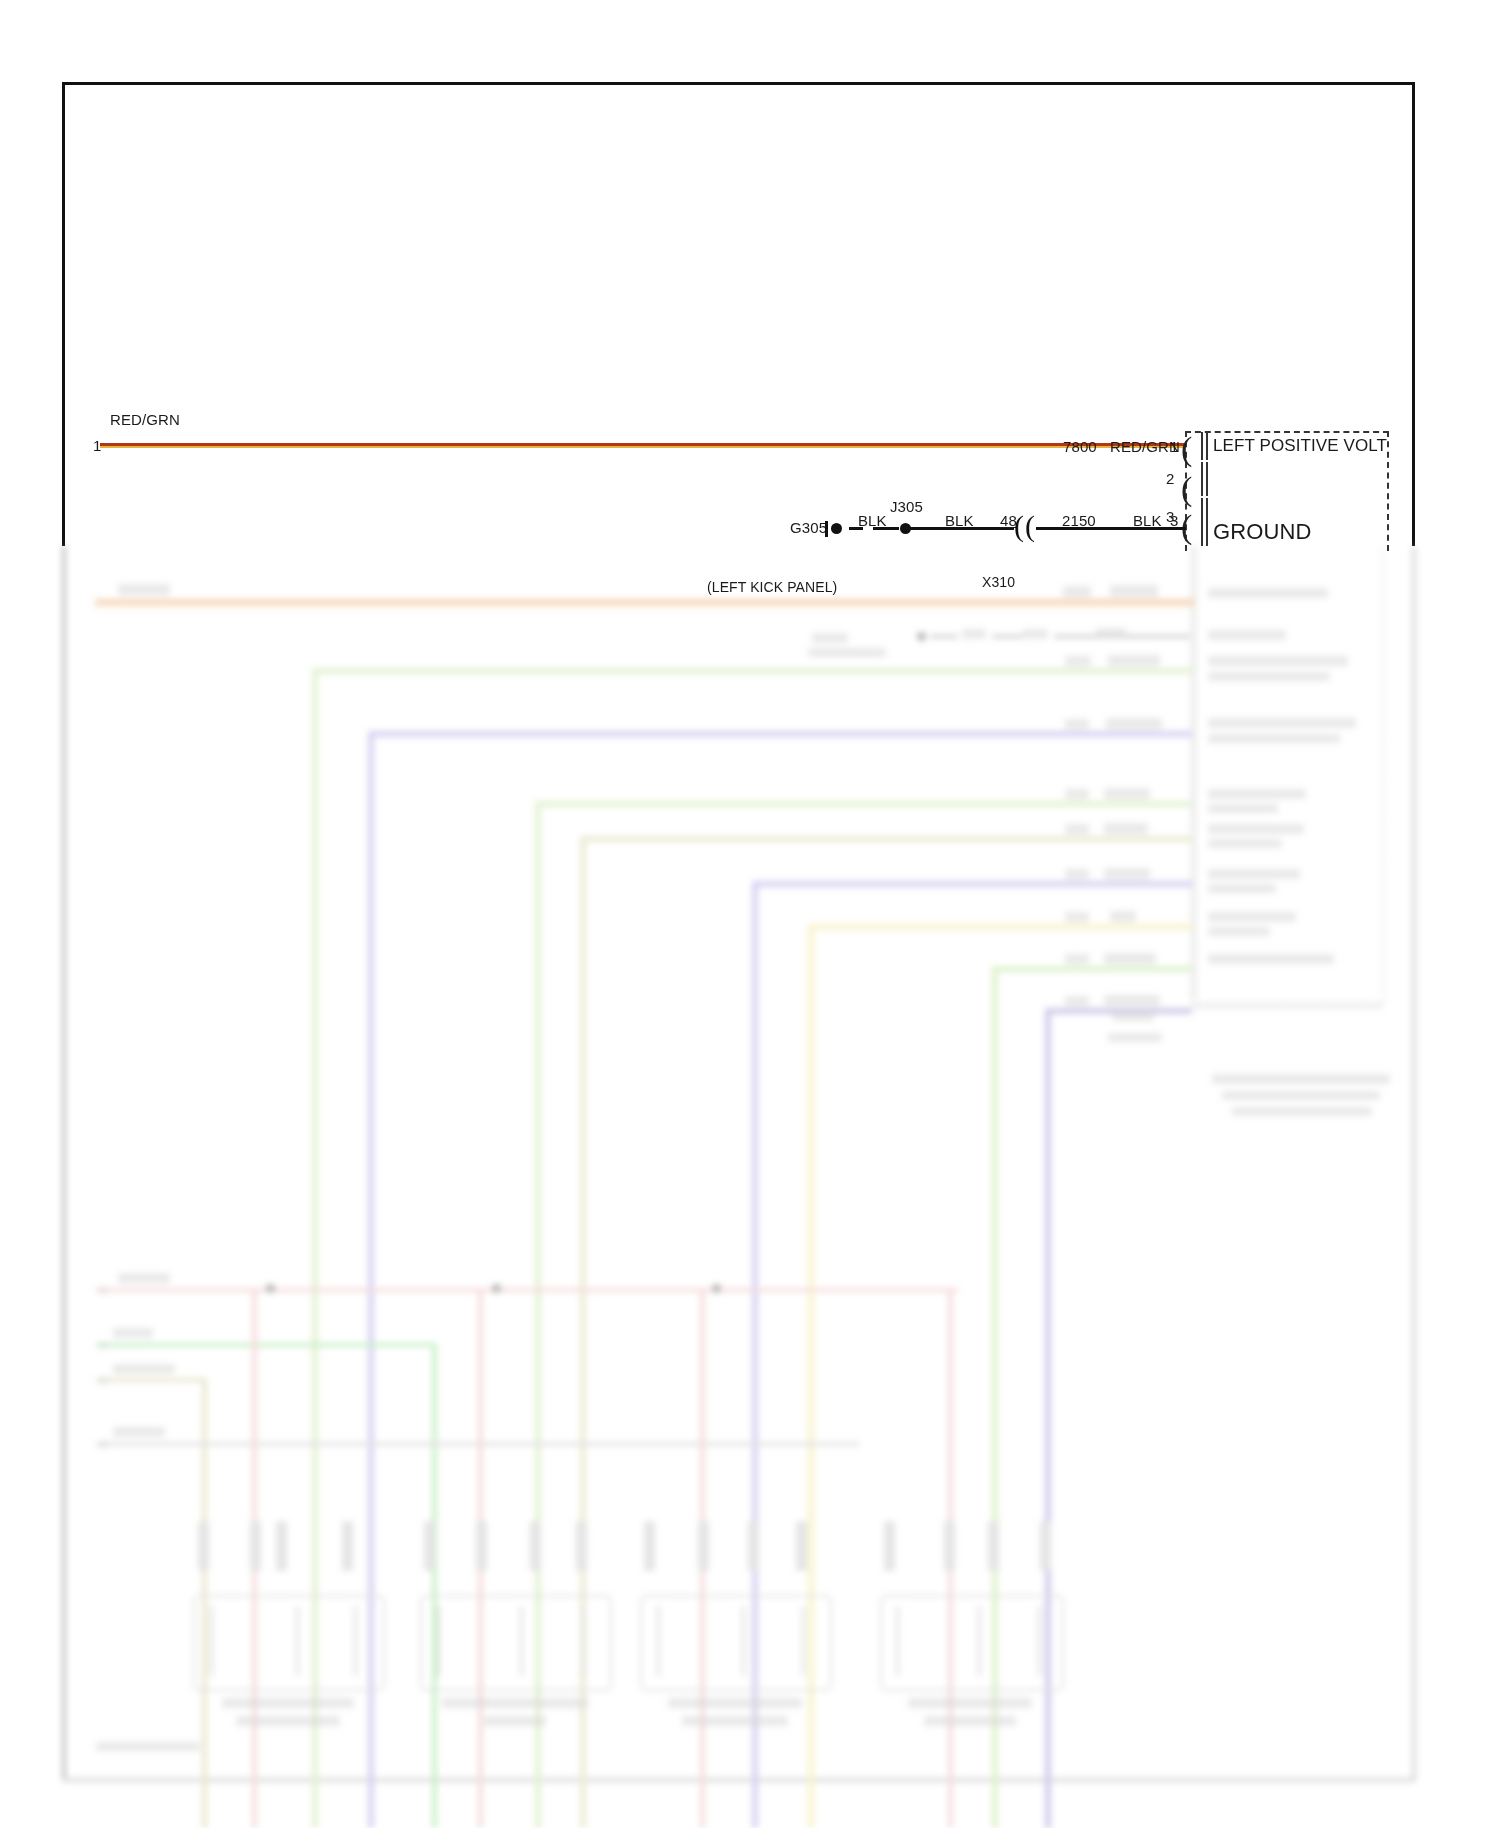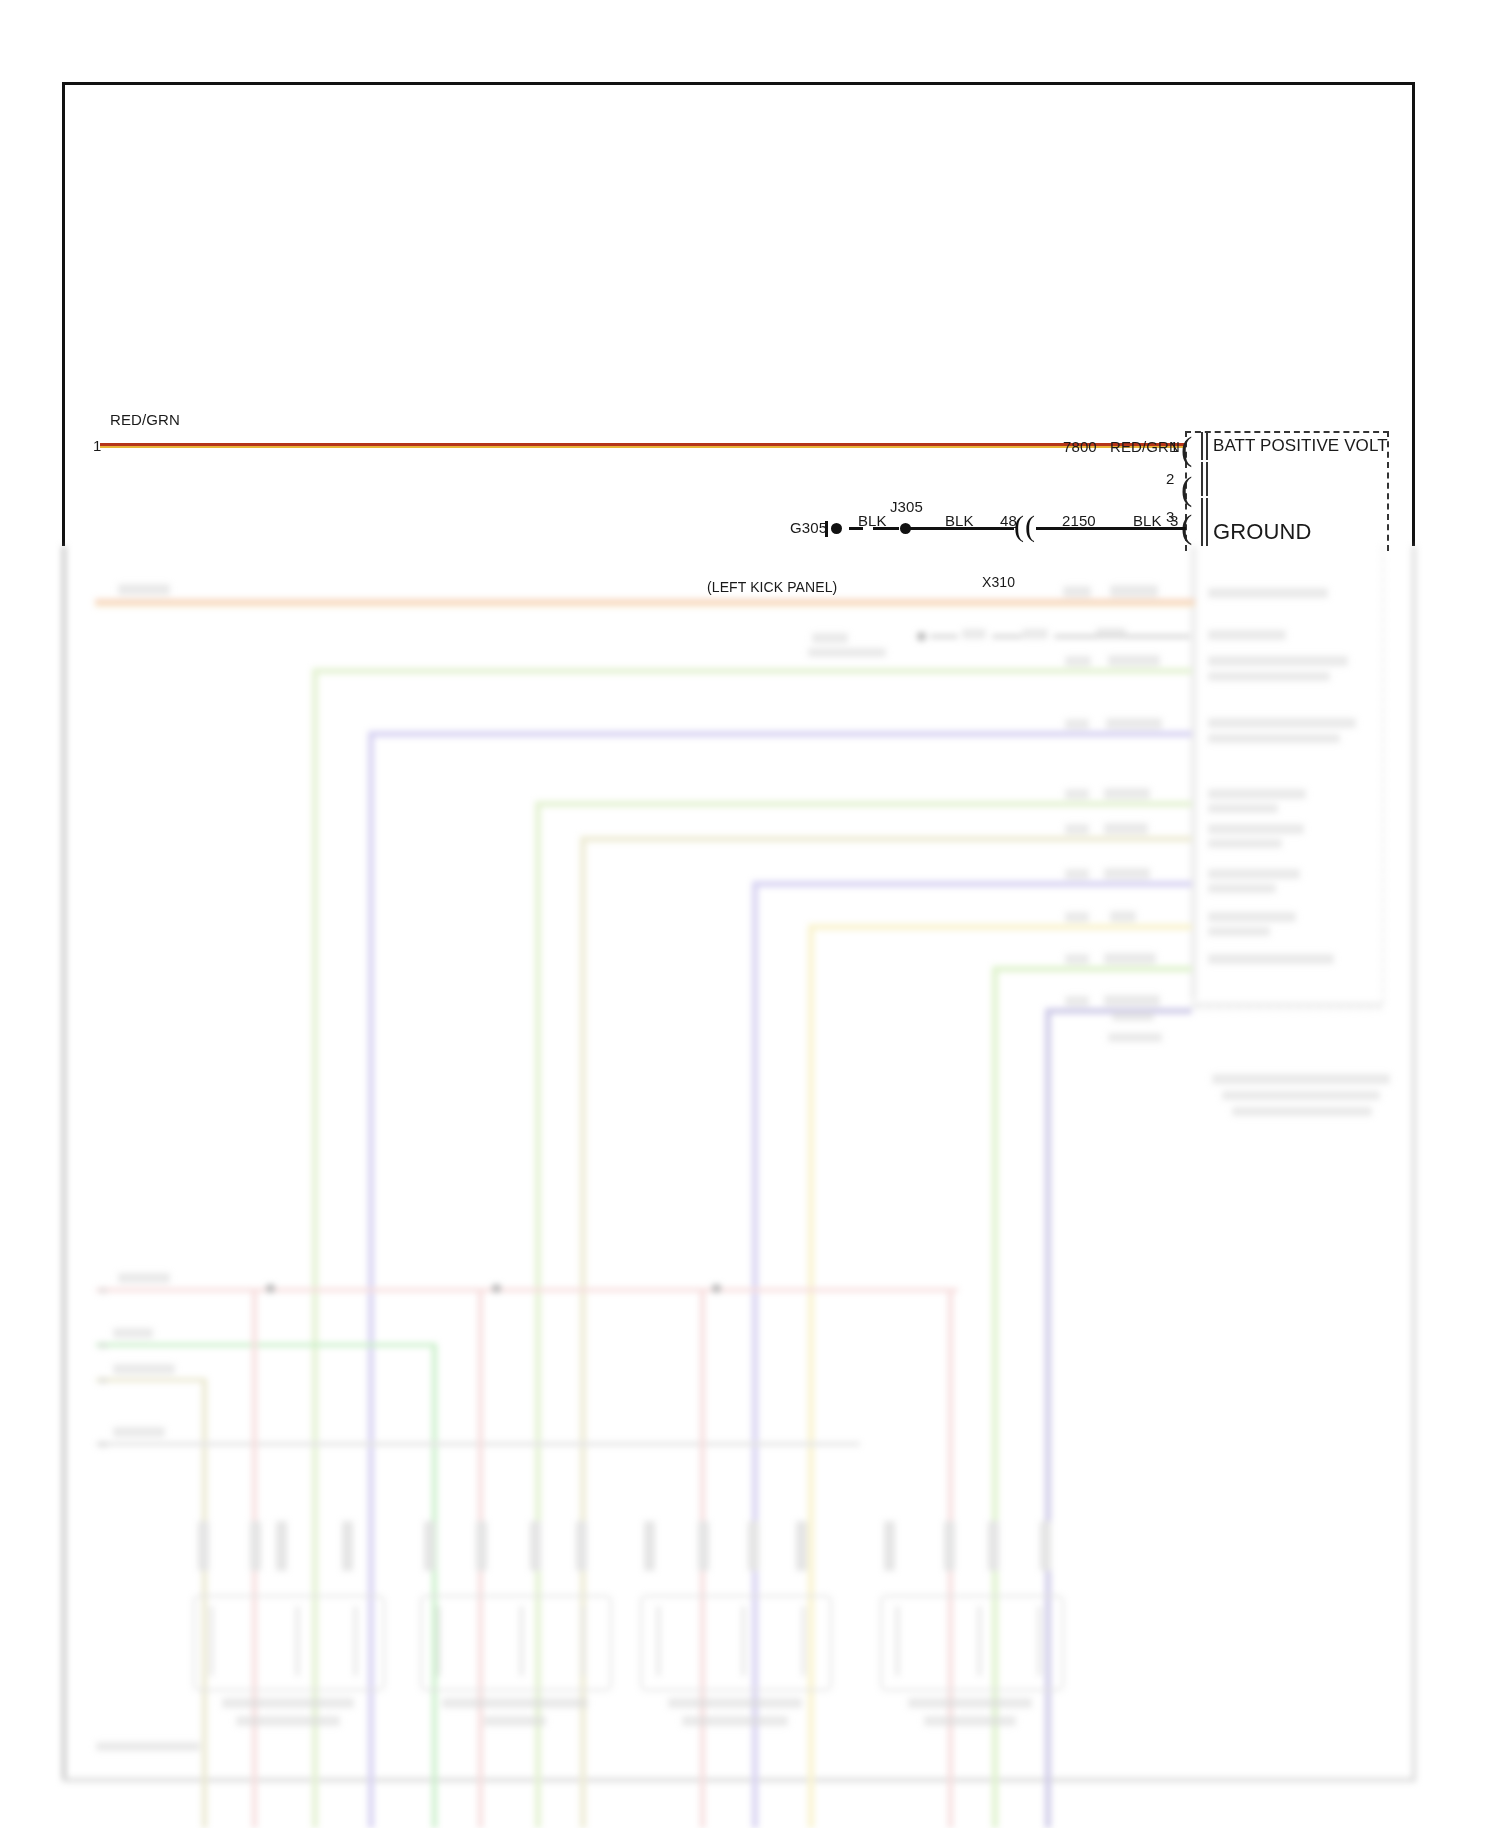--- a/index.html
+++ b/index.html
@@ -231,21 +231,21 @@
 
     <div class="lbl" style="left:1063px;top:438px;">7800</div>
     <div class="lbl" style="left:1110px;top:438px;">RED/GRN</div>
     <div class="lbl" style="left:1170px;top:438px;">1</div>
 
     <div class="conn-box" style="left:1185px;top:431px;width:200px;height:118px;border-bottom:none;"></div>
 
     <div class="pin-brace" style="left:1181px;top:432px;">(</div>
     <div class="pin-rail" style="left:1201px;top:432px;height:28px;"></div>
     <div class="pin-rail2" style="left:1206px;top:432px;height:28px;"></div>
-    <div class="lbl" style="left:1213px;top:436px;font-size:17px;">BATT POSITIVE VOLT</div>
+    <div class="lbl" style="left:1213px;top:436px;font-size:17px;">LEFT POSITIVE VOLT</div>
 
     <div class="lbl" style="left:1166px;top:470px;">2</div>
     <div class="pin-brace" style="left:1181px;top:472px;">(</div>
     <div class="pin-rail" style="left:1201px;top:462px;height:34px;"></div>
     <div class="pin-rail2" style="left:1206px;top:462px;height:34px;"></div>
 
     <div class="lbl" style="left:1166px;top:508px;">3</div>
     <div class="pin-brace" style="left:1181px;top:510px;">(</div>
     <div class="pin-rail" style="left:1201px;top:498px;height:48px;"></div>
     <div class="pin-rail2" style="left:1206px;top:498px;height:48px;"></div>

